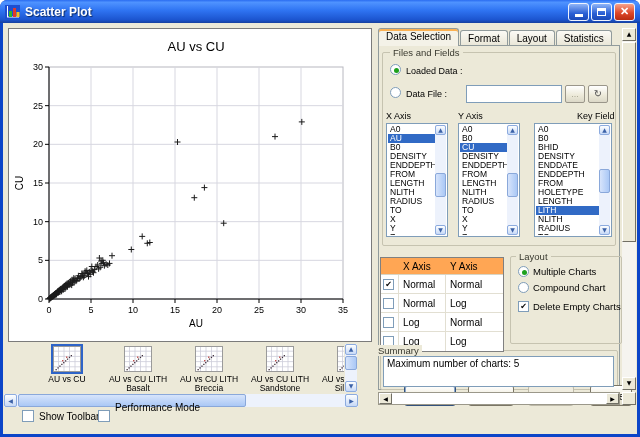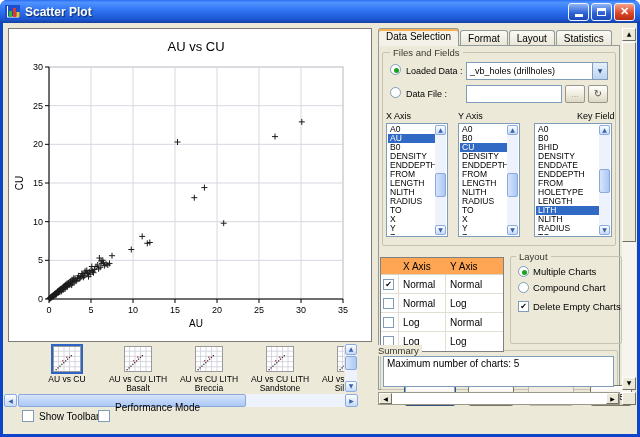--- a/index.html
+++ b/index.html
@@ -354,24 +354,20 @@
       <div class="tab">Layout</div>
       <div class="tab">Statistics</div>
     </div>
   <div class="tab-content"></div>
 
   <div class="grp" style="left:382px;top:52px;width:234px;height:194px;"></div>
   <span class="grp-title" style="left:390px;top:47px;">Files and Fields</span>
 
   <span class="radio on" style="position:absolute;left:390px;top:64px;z-index:3;"></span>
   <span class="flabel" style="left:406px;top:66px;">Loaded Data :</span>
-  <div class="combo" style="left:466px;top:62px;width:142px;">
-    <span class="combo-text">_vb_holes (drillholes)</span>
-    <span class="combo-btn">▼</span>
-  </div>
 
   <span class="radio" style="position:absolute;left:390px;top:87px;z-index:3;"></span>
   <span class="flabel" style="left:406px;top:89px;">Data File :</span>
   <div class="tinput" style="left:466px;top:85px;width:96px;"></div>
   <div class="sbtn dis" style="left:565px;top:85px;width:20px;">...</div>
   <div class="sbtn" style="left:588px;top:85px;width:20px;"><span class="refresh">↻</span></div>
 
   <span class="flabel" style="left:386px;top:111px;">X Axis</span>
   <span class="flabel" style="left:458px;top:111px;">Y Axis</span>
   <span class="flabel" style="left:534px;top:111px;padding-left:43px;">Key Field</span>

